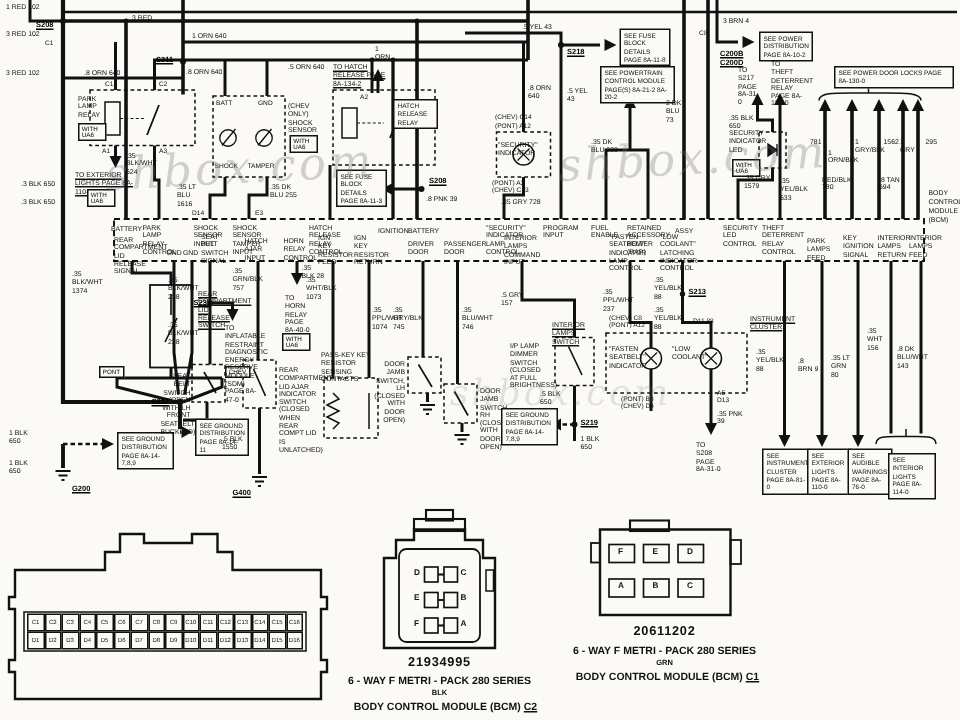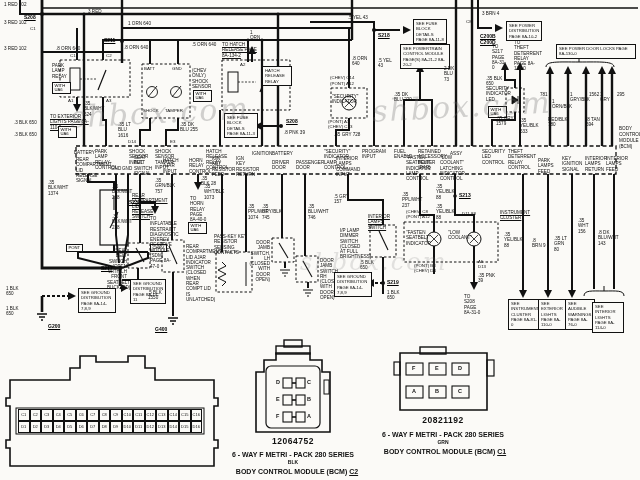--- a/index.html
+++ b/index.html
@@ -488,35 +488,35 @@
       <span>D15</span>
       <span>D16</span>
     </div>
 
 <div class="plet" style="left:276px;top:380px;">D</div>
 <div class="plet" style="left:307px;top:380px;">C</div>
 <div class="plet" style="left:276px;top:397px;">E</div>
 <div class="plet" style="left:307px;top:397px;">B</div>
 <div class="plet" style="left:276px;top:414px;">F</div>
 <div class="plet" style="left:307px;top:414px;">A</div>
-<div class="pn c" style="left:262px;top:437px;width:62px;text-align:center;">12064752</div>
+<div class="pn c" style="left:262px;top:437px;width:62px;text-align:center;">21934995</div>
 <div class="cap c" style="left:208px;top:451px;width:170px;text-align:center;">6 - WAY F METRI - PACK 280 SERIES</div>
 <div class="cap5 c" style="left:208px;top:460px;width:170px;text-align:center;">BLK</div>
 <div class="cap" style="left:212px;top:468px;width:170px;text-align:center;">
   <span>BODY CONTROL MODULE (BCM)</span>
   <span class="u">C2</span>
 </div>
 
 <div class="plet" style="left:412px;top:366px;">F</div>
 <div class="plet" style="left:435px;top:366px;">E</div>
 <div class="plet" style="left:458px;top:366px;">D</div>
 <div class="plet" style="left:412px;top:389px;">A</div>
 <div class="plet" style="left:435px;top:389px;">B</div>
 <div class="plet" style="left:458px;top:389px;">C</div>
-<div class="pn c" style="left:412px;top:416px;width:62px;text-align:center;">20821192</div>
+<div class="pn c" style="left:412px;top:416px;width:62px;text-align:center;">20611202</div>
 <div class="cap c" style="left:358px;top:431px;width:170px;text-align:center;">6 - WAY F METRI - PACK 280 SERIES</div>
 <div class="cap5 c" style="left:358px;top:440px;width:170px;text-align:center;">GRN</div>
 <div class="cap" style="left:360px;top:448px;width:170px;text-align:center;">
   <span>BODY CONTROL MODULE (BCM)</span>
   <span class="u">C1</span>
 </div>
 
 </div>
 
 </body></html>

